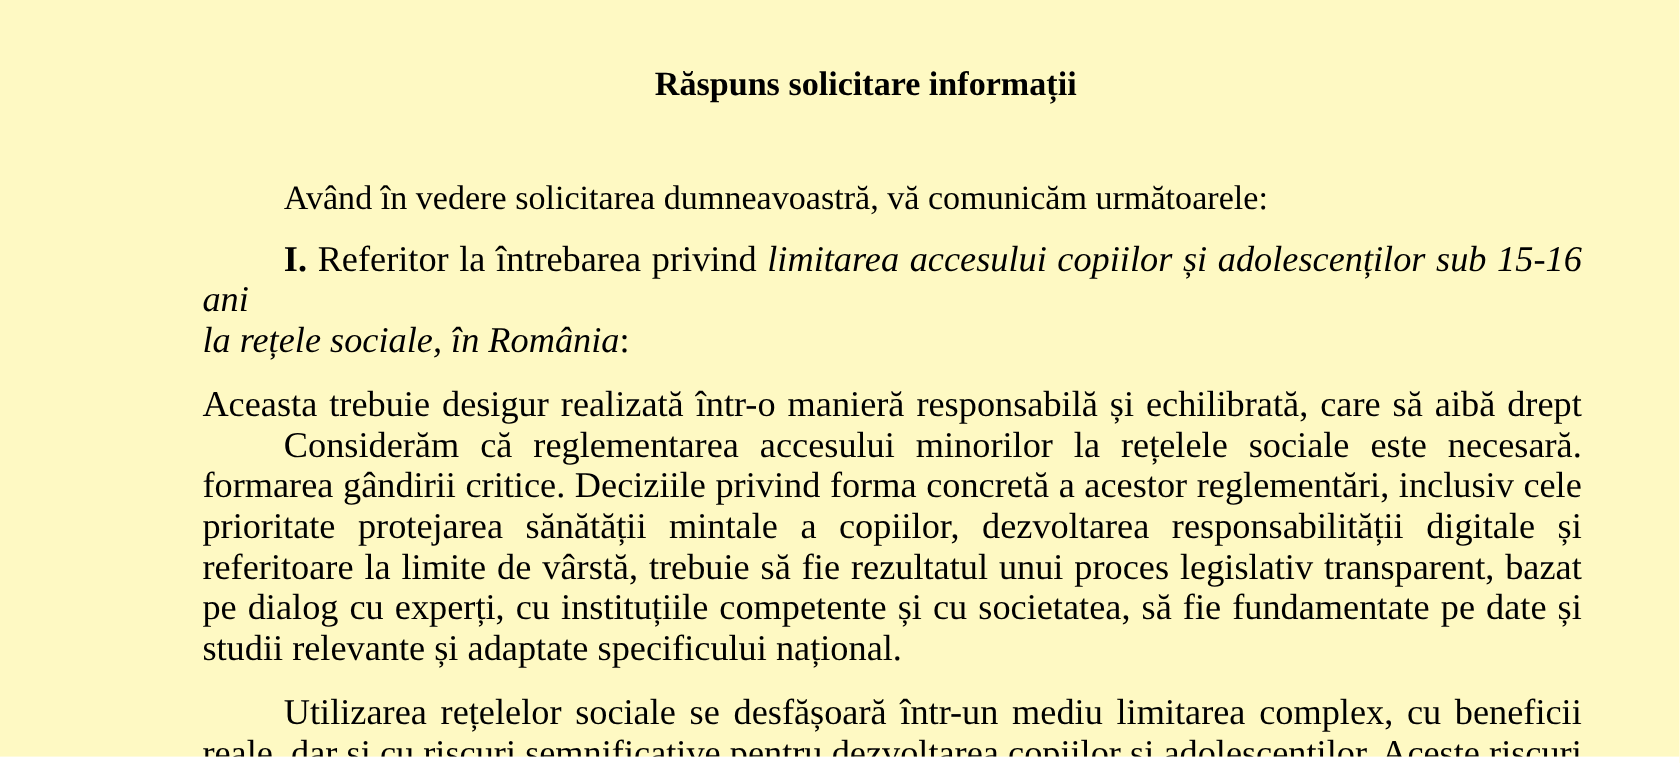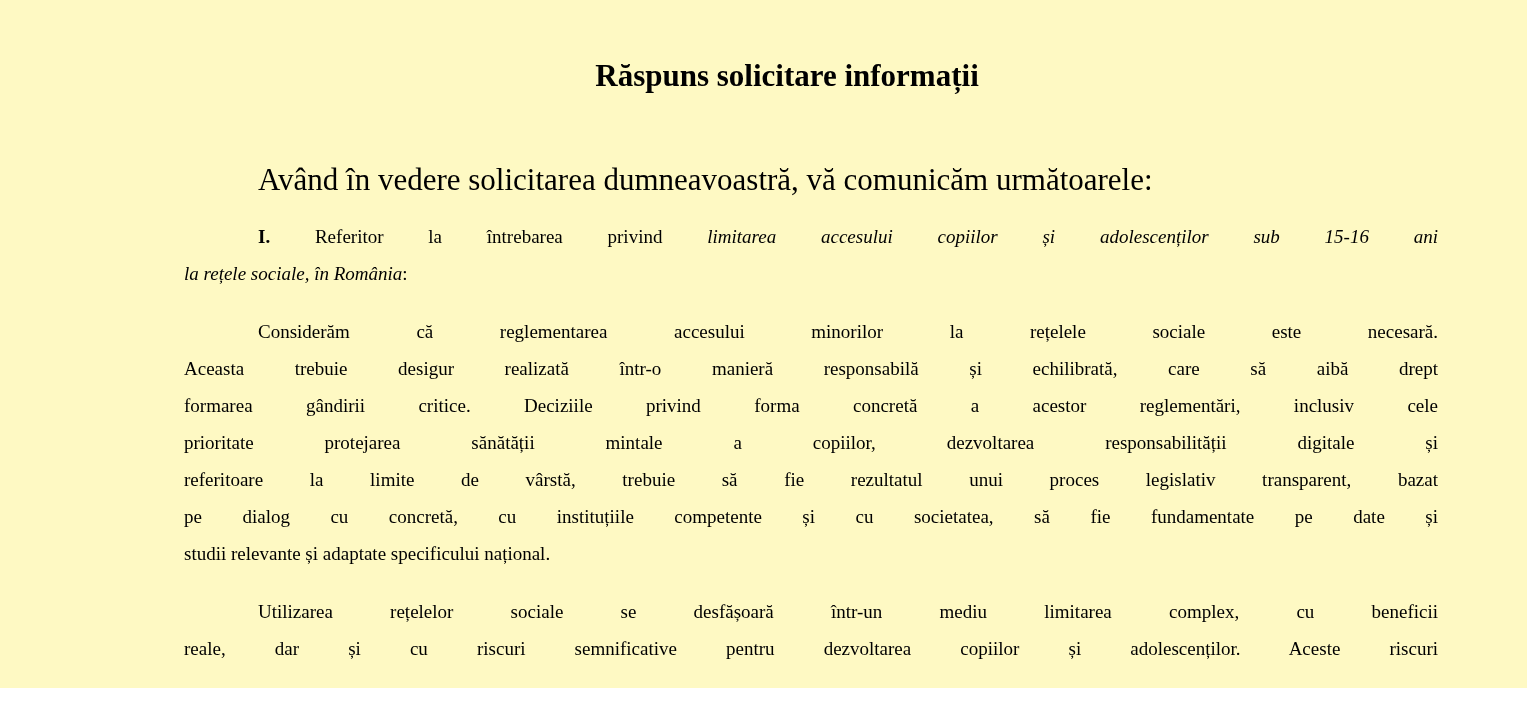--- a/index.html
+++ b/index.html
@@ -19,21 +19,21 @@
     font-family: "Liberation Serif", "DejaVu Serif", serif;
   }
   .doc-title {
     font-size: 31px;
     font-weight: bold;
     line-height: 40px;
     text-align: center;
     margin: 0 0 64px 0;
   }
   .para {
-    font-size: 19px;
+    font-size: 33px;
     line-height: 37px;
     margin: 0 0 21px 0;
   }
   .para.large {
     font-size: 31px;
     line-height: 40px;
     margin-bottom: 18px;
   }
   .line {
     text-align: justify;
@@ -68,26 +68,26 @@
 
   <div>
       <div class="para large">
         <div class="line indent last"><span class="seg normal">Având în vedere solicitarea dumneavoastră, vă comunicăm următoarele:</span></div>
       </div>
       <div class="para">
         <div class="line indent"><span class="seg bold">I.</span><span class="seg normal"> Referitor la întrebarea privind </span><span class="seg italic">limitarea accesului copiilor și adolescenților sub 15-16 ani</span></div>
         <div class="line last"><span class="seg italic">la rețele sociale, în România</span><span class="seg normal">:</span></div>
       </div>
       <div class="para">
+        <div class="line"><span class="seg normal">Aceasta trebuie desigur realizată într-o manieră responsabilă și echilibrată, care să aibă drept</span></div>
         <div class="line indent"><span class="seg normal">Considerăm că reglementarea accesului minorilor la rețelele sociale este necesară.</span></div>
-        <div class="line"><span class="seg normal">Aceasta trebuie desigur realizată într-o manieră responsabilă și echilibrată, care să aibă drept</span></div>
         <div class="line"><span class="seg normal">formarea gândirii critice. Deciziile privind forma concretă a acestor reglementări, inclusiv cele</span></div>
         <div class="line"><span class="seg normal">prioritate protejarea sănătății mintale a copiilor, dezvoltarea responsabilității digitale și</span></div>
         <div class="line"><span class="seg normal">referitoare la limite de vârstă, trebuie să fie rezultatul unui proces legislativ transparent, bazat</span></div>
-        <div class="line"><span class="seg normal">pe dialog cu concretă, cu instituțiile competente și cu societatea, să fie fundamentate pe date și</span></div>
+        <div class="line"><span class="seg normal">pe dialog cu experți, cu instituțiile competente și cu societatea, să fie fundamentate pe date și</span></div>
         <div class="line last"><span class="seg normal">studii relevante și adaptate specificului național.</span></div>
       </div>
       <div class="para">
         <div class="line indent"><span class="seg normal">Utilizarea rețelelor sociale se desfășoară într-un mediu limitarea complex, cu beneficii</span></div>
         <div class="line"><span class="seg normal">reale, dar și cu riscuri semnificative pentru dezvoltarea copiilor și adolescenților. Aceste riscuri</span></div>
       </div>
     </div>
 
   <div class="clipped-line">nu suficientă. În</div>
 </div>

